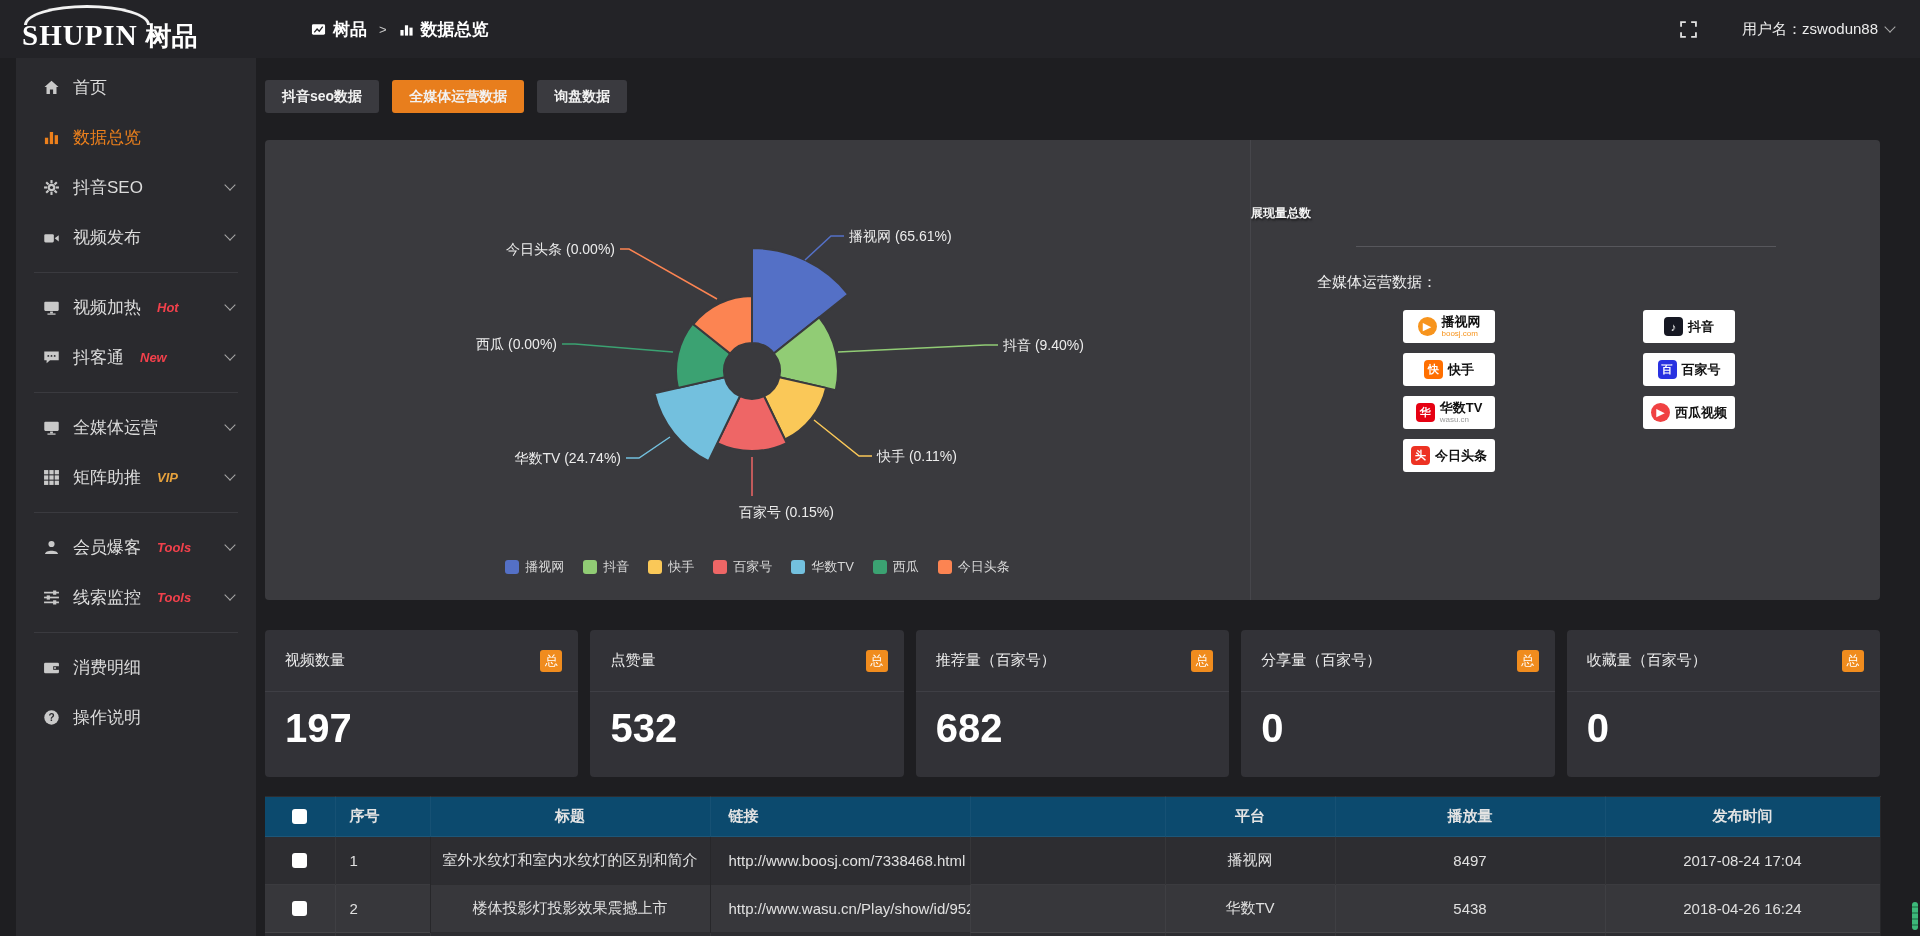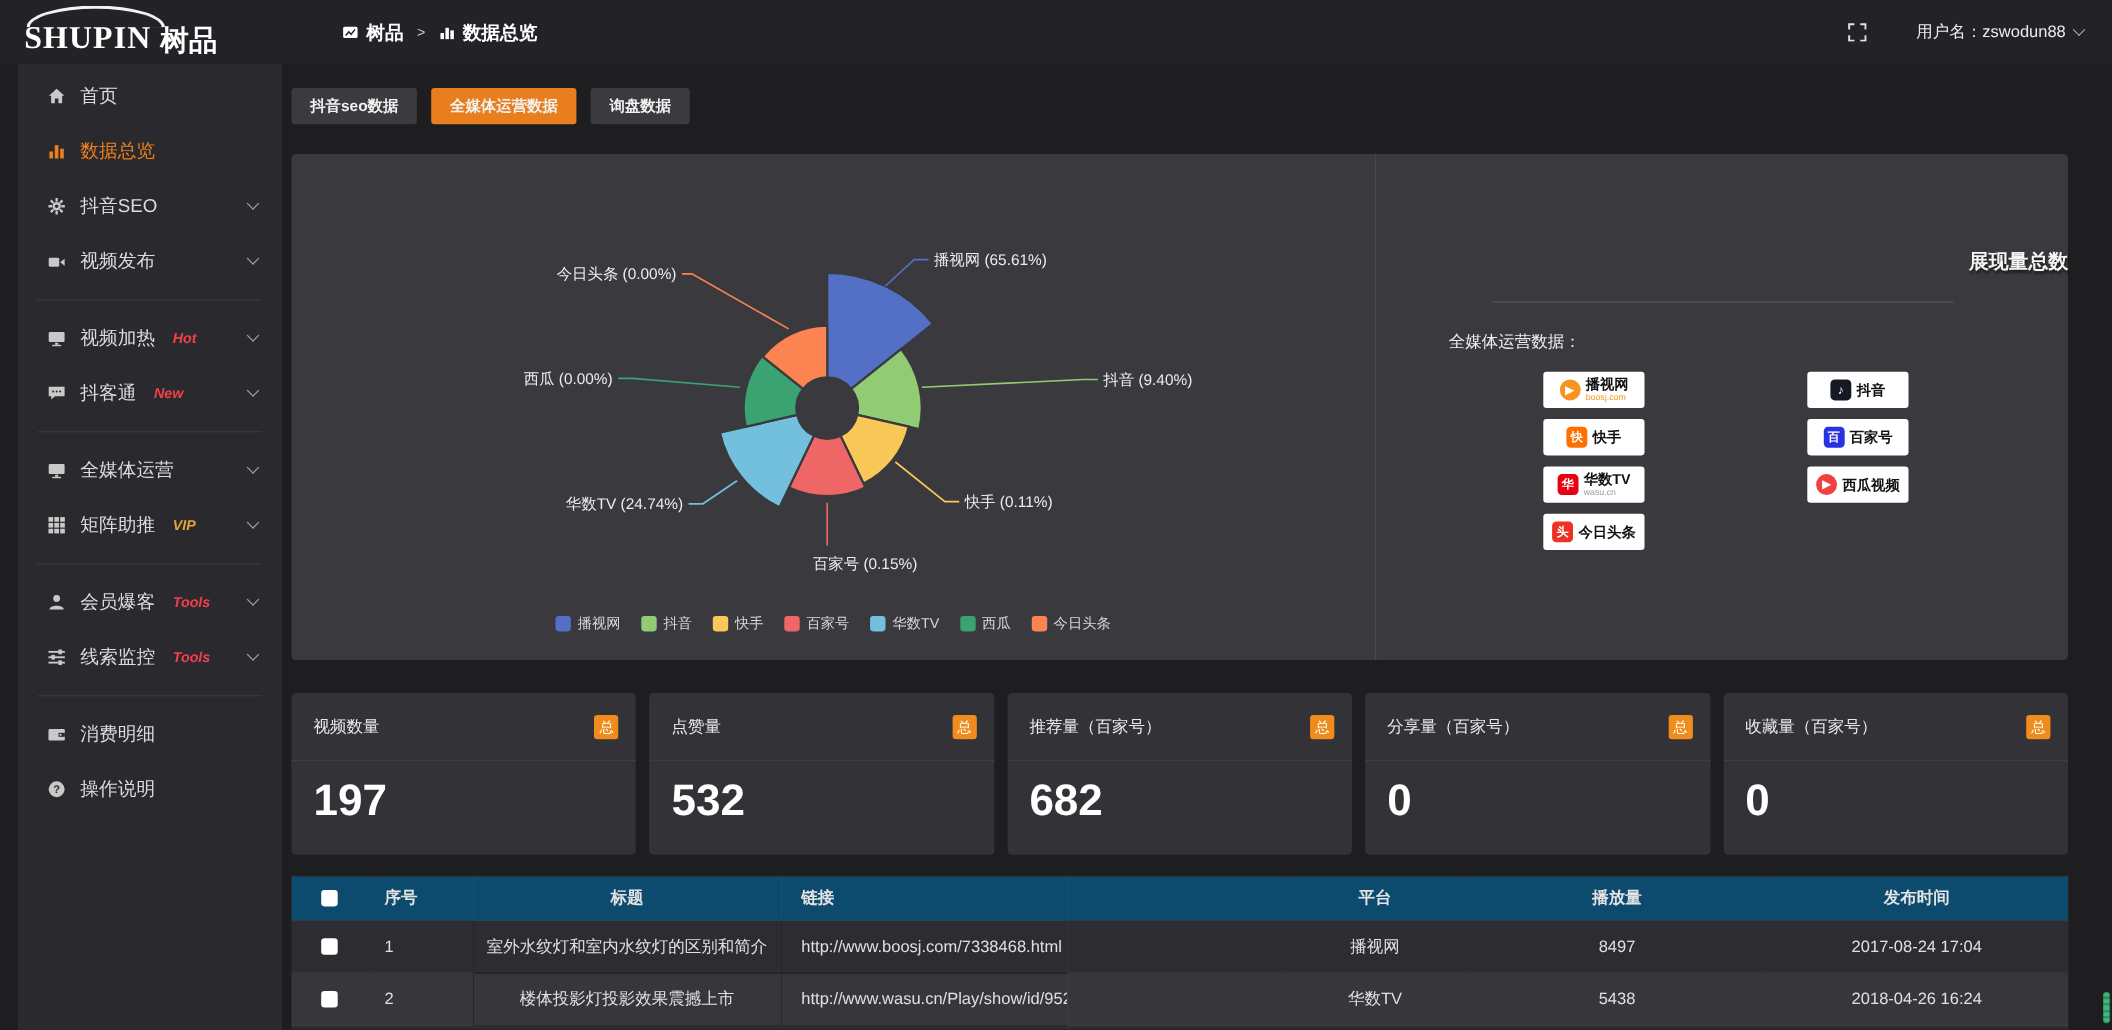--- a/index.html
+++ b/index.html
@@ -43,21 +43,21 @@
   .panel { display:flex; background:#3a3a3e; border-radius:4px; height:460px; }
   .chart-area { flex:1; position:relative; }
   .chart-area svg { position:absolute; inset:0; }
   .legend { position:absolute; left:0; right:0; bottom:24px; display:flex; justify-content:center; gap:19px; }
   .legend-item { display:flex; align-items:center; gap:6px; font-size:13px; color:#d8d8d8; cursor:pointer; }
   .legend-swatch { width:14px; height:14px; border-radius:3px; }
 
   .summary { width:630px; border-left:1px solid #46464b; padding-top:50px; }
   .big-number { text-align:center; font-size:60px; font-weight:800; color:#fff; letter-spacing:3px;
     text-shadow:4px 5px 0 #8d8d93; }
-  .big-label { text-align:right; font-size:18px; font-weight:700; color:#f5f5f5; margin-top:36px;
+  .big-label { text-align:left; font-size:12px; font-weight:700; color:#f5f5f5; margin-top:15px;
     text-shadow:1px 2px 2px rgba(0,0,0,.5); }
   .sum-div { width:420px; margin:24px auto 0; border-top:1px solid #57575c; }
   .platforms-title { margin:26px 0 0 66px; font-size:15px; color:#f0f0f0; }
   .plat-grid { margin:18px 0 0 152px; display:grid; grid-template-columns:92px 92px; column-gap:148px; row-gap:10px; }
   .plat-badge { width:92px; height:33px; background:#fff; border-radius:3px; display:flex;
     align-items:center; justify-content:center; gap:5px; }
   .plat-logo { width:19px; height:19px; display:flex; align-items:center; justify-content:center;
     color:#fff; font-size:11px; font-weight:700; flex:none; }
   .plat-logo.circle { border-radius:50%; }
   .plat-logo.square { border-radius:4px; }

